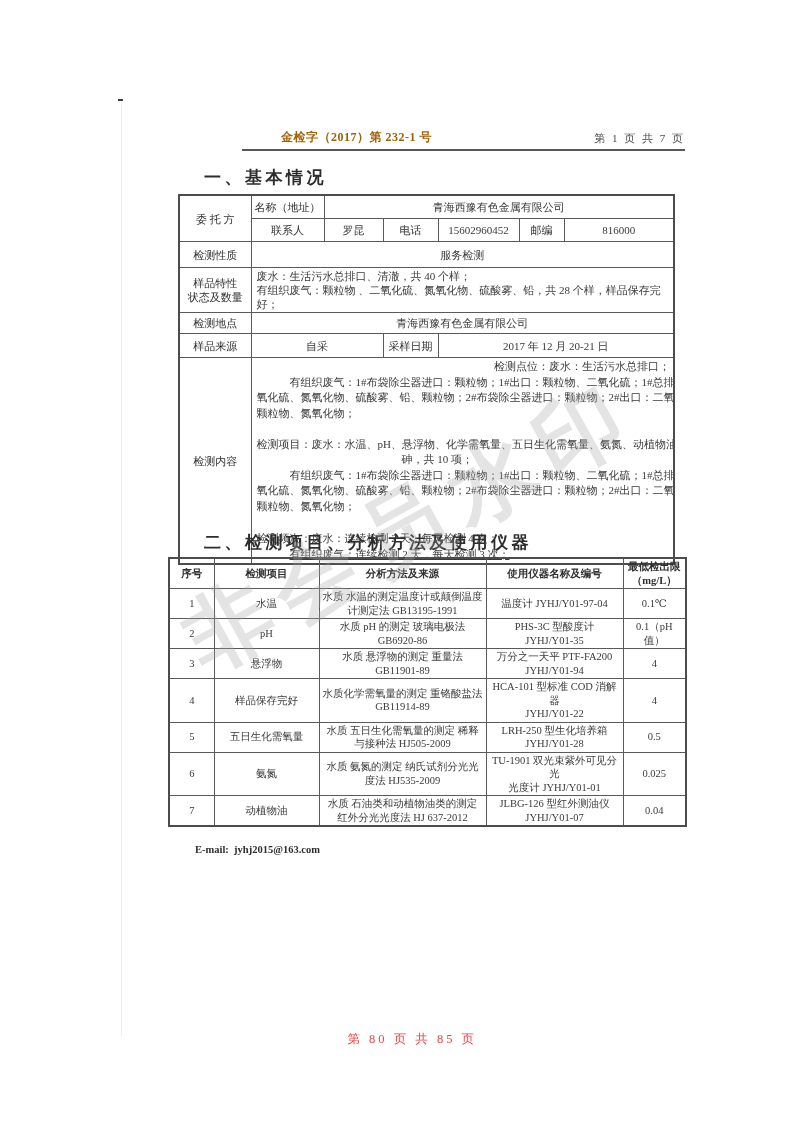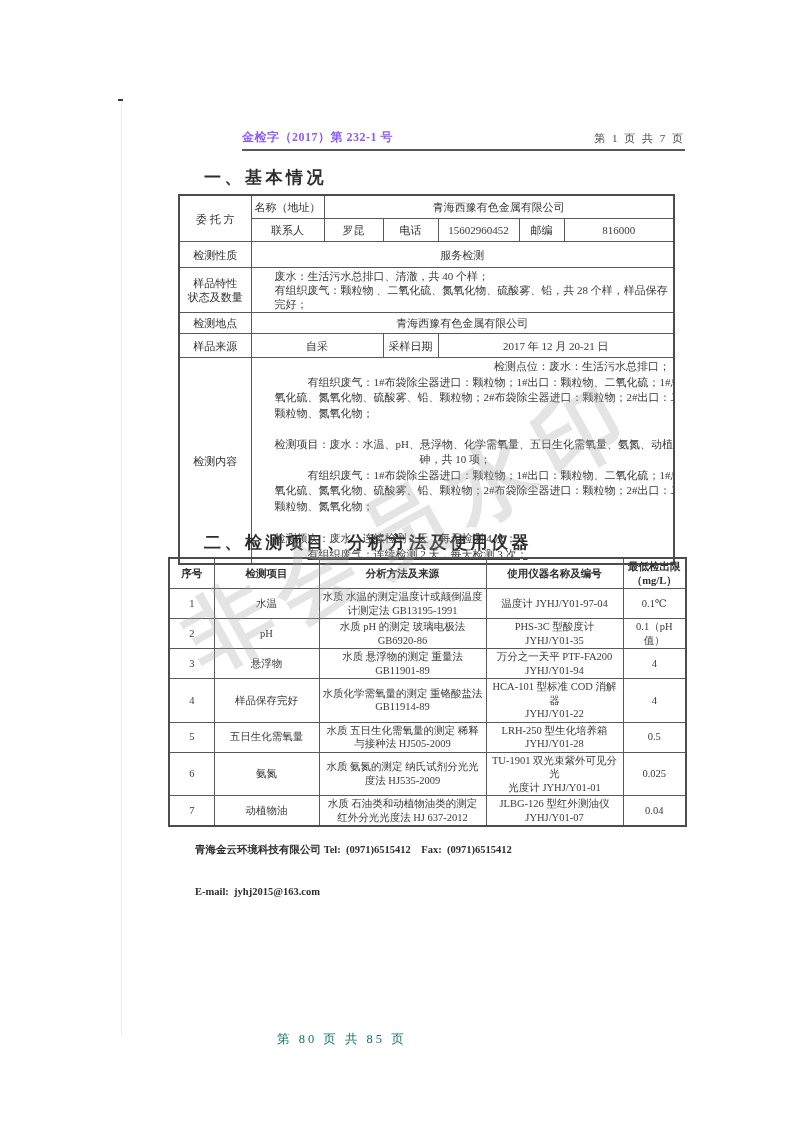--- a/index.html
+++ b/index.html
@@ -13,51 +13,51 @@
   
   .watermark{position:absolute;left:90px;top:468px;width:640px;text-align:center;
     font-family:"Liberation Sans","DejaVu Sans",sans-serif;font-weight:bold;
     font-size:86px;letter-spacing:14px;white-space:nowrap;
     color:rgba(165,165,165,0.30);transform:rotate(-29deg);pointer-events:none;z-index:5;}
 
   
   .doc-header{position:absolute;left:242px;top:129px;width:443px;display:flex;
     justify-content:space-between;align-items:flex-end;border-bottom:2px solid #585858;
     padding-bottom:3px;}
-  .doc-number{font-size:12px;font-weight:bold;color:#8b5cf6;letter-spacing:0.5px;}
+  .doc-number{font-size:12px;font-weight:bold;color:#a16207;letter-spacing:0.5px;margin-left:39px;}
   .page-ind{font-size:11px;letter-spacing:2px;color:#4a4a4a;}
 
   .sec-title{position:absolute;font-size:17px;font-weight:bold;letter-spacing:3.5px;color:#2d2d2d;z-index:2;}
   #t1-title{left:204px;top:166px;}
   #t2-title{left:204px;top:531px;}
 
   table{border-collapse:collapse;table-layout:fixed;z-index:2;}
   
   .t1{position:absolute;left:178px;top:194px;width:495px;font-size:11px;}
   .t1 td{border:1px solid #5a5a5a;text-align:center;vertical-align:middle;
          padding:1px 3px;line-height:14px;overflow:hidden;}
   .t1{border:2px solid #4c4c4c;}
   .t1 .lab{font-weight:normal;color:#2f2f2f;}
-  .t1 .left{text-align:left;padding-left:23px;}
+  .t1 .left{text-align:left;padding-left:5px;}
   .t1 .h20{height:20px;} .t1 .h23{height:23px;} .t1 .h18{height:18px;} .t1 .h21{height:21px;}
   .content-cell{vertical-align:middle;padding:5px 6px 5px 6px;}
   .cline{min-height:15.5px;line-height:15.5px;white-space:nowrap;}
 
   
   .t2{position:absolute;left:168px;top:557px;width:517px;font-size:10.5px;border:2px solid #4c4c4c;}
   .t2 th,.t2 td{border:1px solid #5a5a5a;text-align:center;vertical-align:middle;
         padding:1px 2px;line-height:13.5px;white-space:pre-line;overflow:hidden;}
   .t2 th{font-weight:bold;color:#2f2f2f;height:24px;}
   .t2 td{height:27px;color:#3a3a3a;}
 
   
   .footer{position:absolute;left:195px;top:815px;font-size:10.5px;font-weight:bold;
           color:#2e2e2e;line-height:14px;white-space:pre;z-index:2;}
-  .page-num{position:absolute;left:277px;top:1031px;width:200px;text-align:left;
-          font-size:12.5px;letter-spacing:3px;color:#0f766e;z-index:2;}
+  .page-num{position:absolute;left:277px;top:1031px;width:200px;text-align:right;
+          font-size:12.5px;letter-spacing:3px;color:#ef4444;z-index:2;}
 </style>
 </head>
 <body>
 
 <div class="sheet">
 
   <div class="mark-dash"></div>
   <div class="scan-line"></div>
 
   <div class="watermark">非会员水印</div>
@@ -217,19 +217,18 @@
           <td>水质 石油类和动植物油类的测定
 红外分光光度法 HJ 637-2012</td>
           <td>JLBG-126 型红外测油仪
 JYHJ/Y01-07</td>
           <td>0.04</td>
         </tr>
       </tbody>
   </table>
 
   <div class="footer">
-    <div>青海金云环境科技有限公司 Tel:  (0971)6515412    Fax:  (0971)6515412</div>
     <div>E-mail:  jyhj2015@163.com</div>
   </div>
 
   <div class="page-num">第 80 页 共 85 页</div>
 
 </div>
 
 </body></html>

